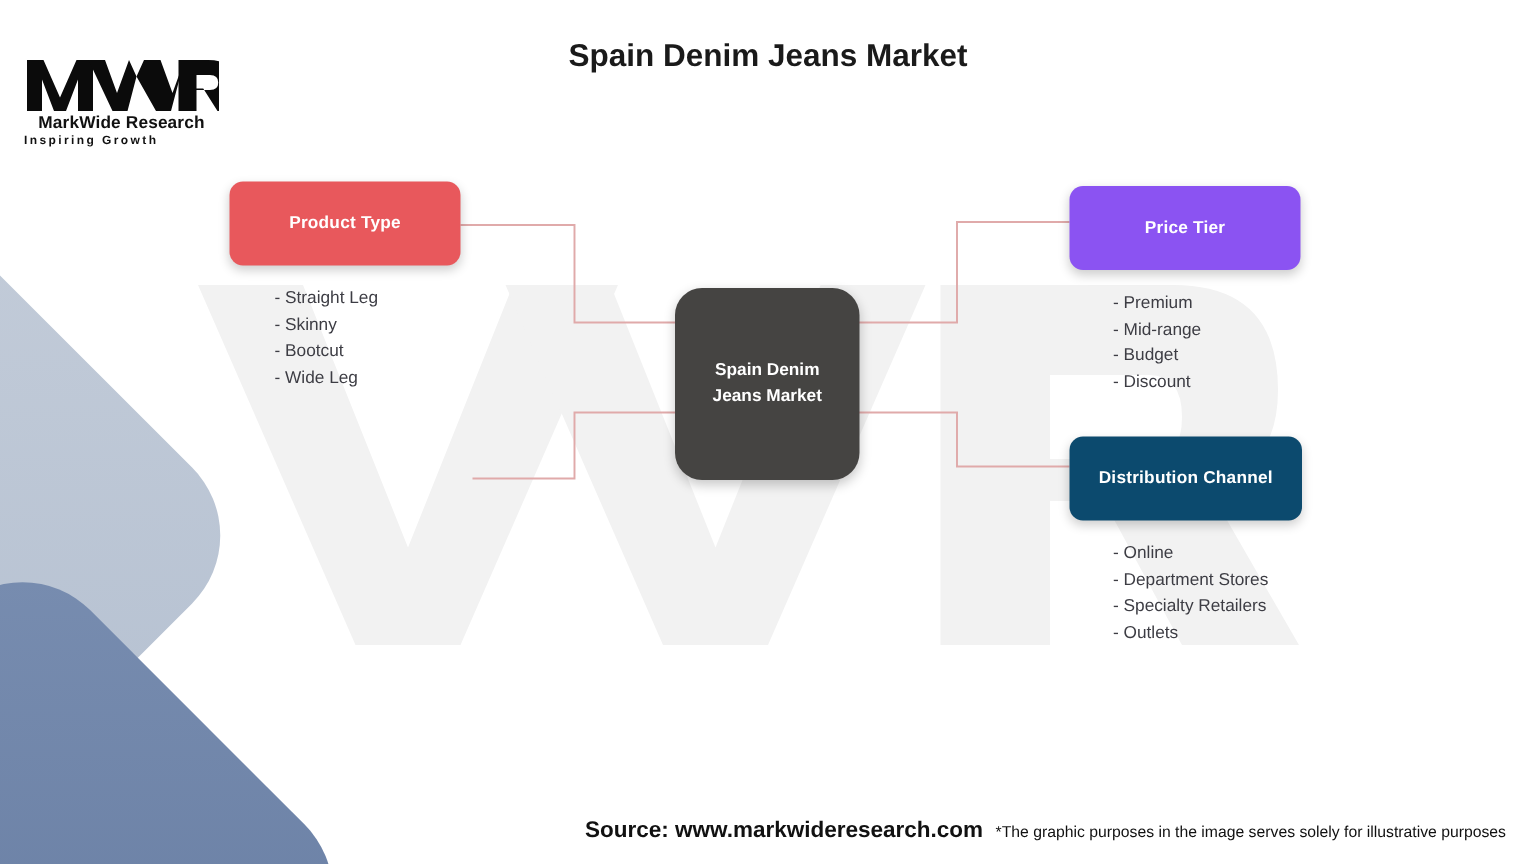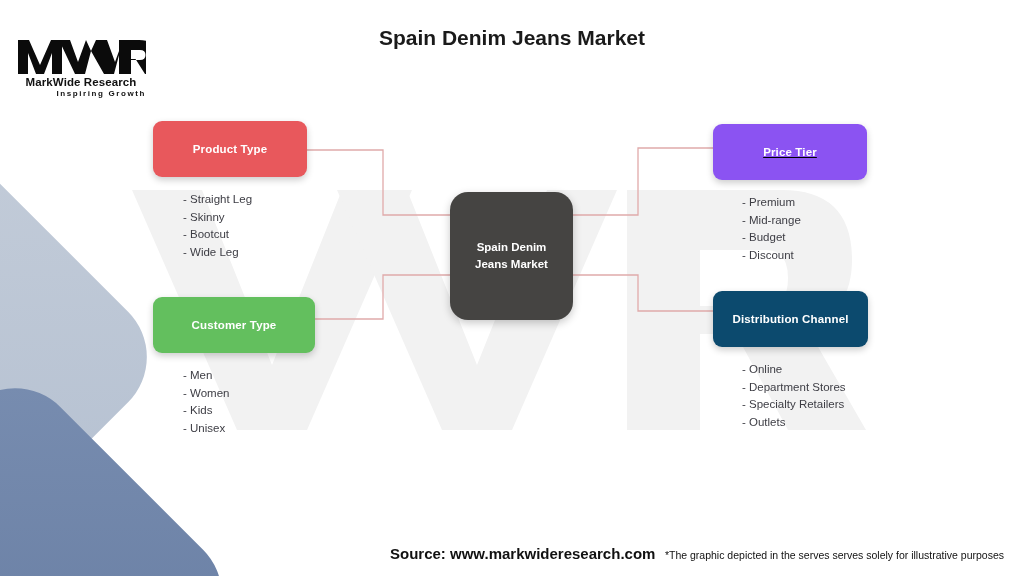--- a/index.html
+++ b/index.html
@@ -65,21 +65,21 @@
     color: #111111;
     letter-spacing: .1px;
     text-align: center;
     margin-top: -2px;
   }
   .logo-tag {
     font-size: 8px;
     font-weight: bold;
     color: #111111;
     letter-spacing: 1.6px;
-    text-align: right;
+    text-align: left;
     margin-top: 1px;
   }
 
   
   .title {
     position: absolute;
     left: 0;
     right: 0;
     top: 26px;
     text-align: center;
@@ -148,21 +148,21 @@
     color: #3d3d44;
     line-height: 17.7px;
     white-space: nowrap;
   }
 
   #branch-product-type { left: 153px; top: 121px; width: 154px; }
   #branch-product-type .branch-header { background: #e8585c; }
   #branch-customer-type { left: 153px; top: 297px; width: 162px; }
   #branch-customer-type .branch-header { background: #63bf5e; }
   #branch-price-tier { left: 713px; top: 124px; width: 154px; }
-  #branch-price-tier .branch-header { background: #8b53f2; text-decoration: underline; }
+  #branch-price-tier .branch-header { background: #8b53f2; }
   #branch-distribution-channel { left: 713px; top: 291px; width: 155px; }
   #branch-distribution-channel .branch-header { background: #0c4a6e; align-items: center; }
 
   #branch-price-tier .branch-list,
   #branch-distribution-channel .branch-list { margin-left: 29px; }
 
   
   .footer-source {
     position: absolute;
     left: 390px;
@@ -236,31 +236,20 @@
       <span class="branch-header-label">Product Type</span>
     </div>
     <ul class="branch-list">
       <li>- Straight Leg</li>
       <li>- Skinny</li>
       <li>- Bootcut</li>
       <li>- Wide Leg</li>
     </ul>
   </div>
 
-  <div class="branch" id="branch-customer-type">
-    <div class="branch-header">
-      <span class="branch-header-label">Customer Type</span>
-    </div>
-    <ul class="branch-list">
-      <li>- Men</li>
-      <li>- Women</li>
-      <li>- Kids</li>
-      <li>- Unisex</li>
-    </ul>
-  </div>
 
   <div class="branch" id="branch-price-tier">
     <div class="branch-header">
       <span class="branch-header-label">Price Tier</span>
     </div>
     <ul class="branch-list">
       <li>- Premium</li>
       <li>- Mid-range</li>
       <li>- Budget</li>
       <li>- Discount</li>
@@ -273,15 +262,15 @@
     </div>
     <ul class="branch-list">
       <li>- Online</li>
       <li>- Department Stores</li>
       <li>- Specialty Retailers</li>
       <li>- Outlets</li>
     </ul>
   </div>
 
   <div class="footer-source">Source: www.markwideresearch.com</div>
-  <div class="footer-note">*The graphic depicted in the serves serves solely for illustrative purposes</div>
+  <div class="footer-note">*The graphic purposes in the image serves solely for illustrative purposes</div>
 
 </div>
 
 </body></html>

